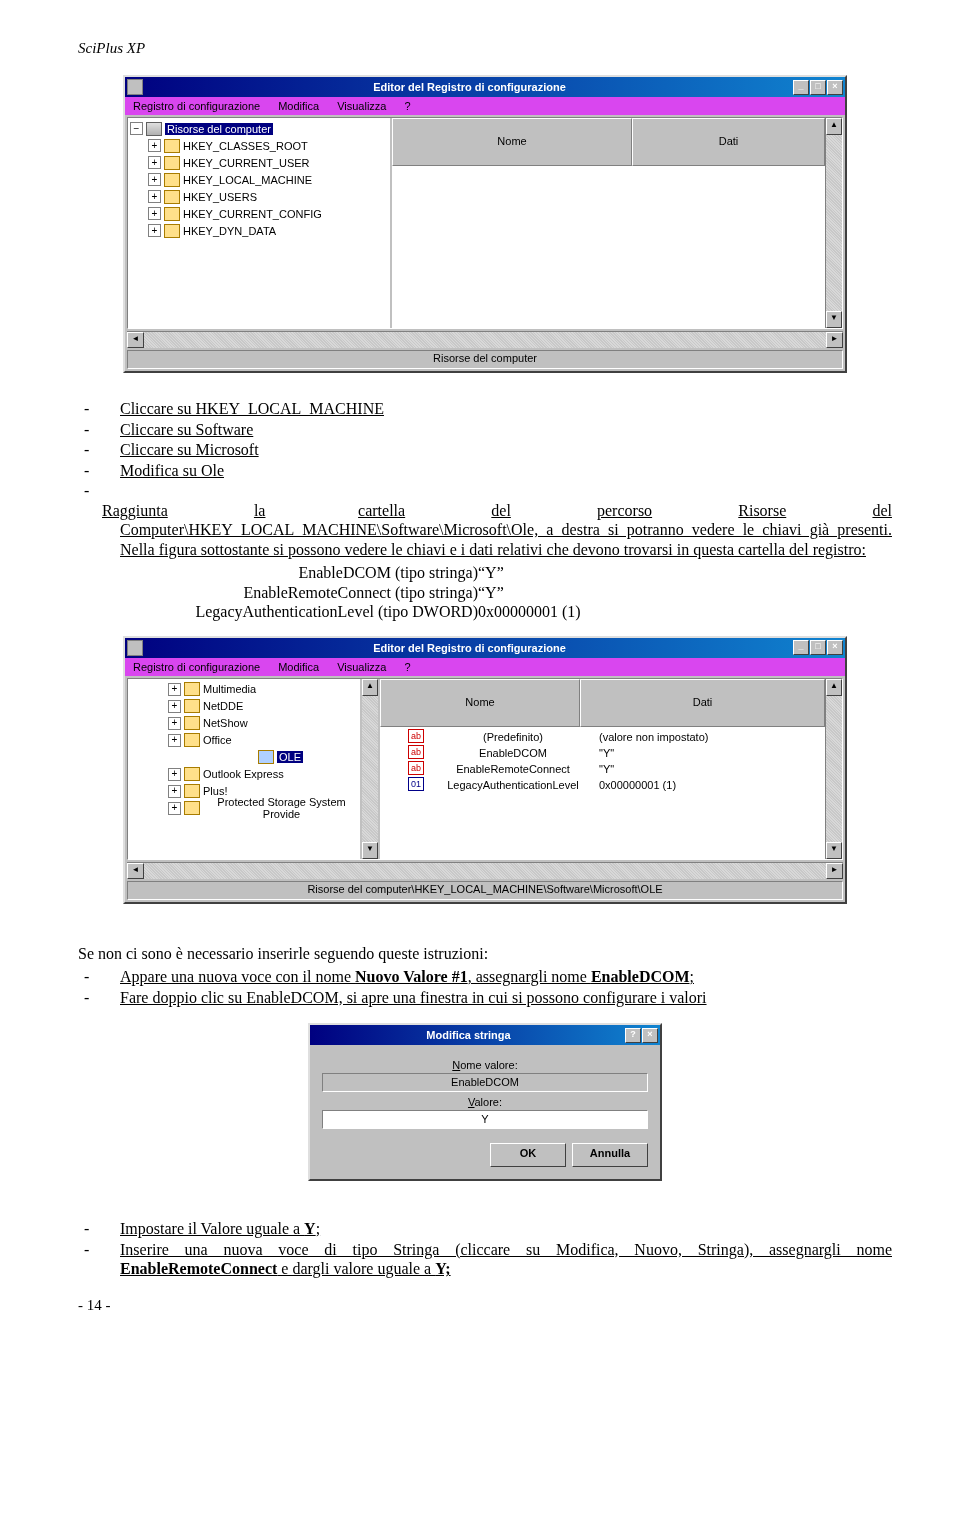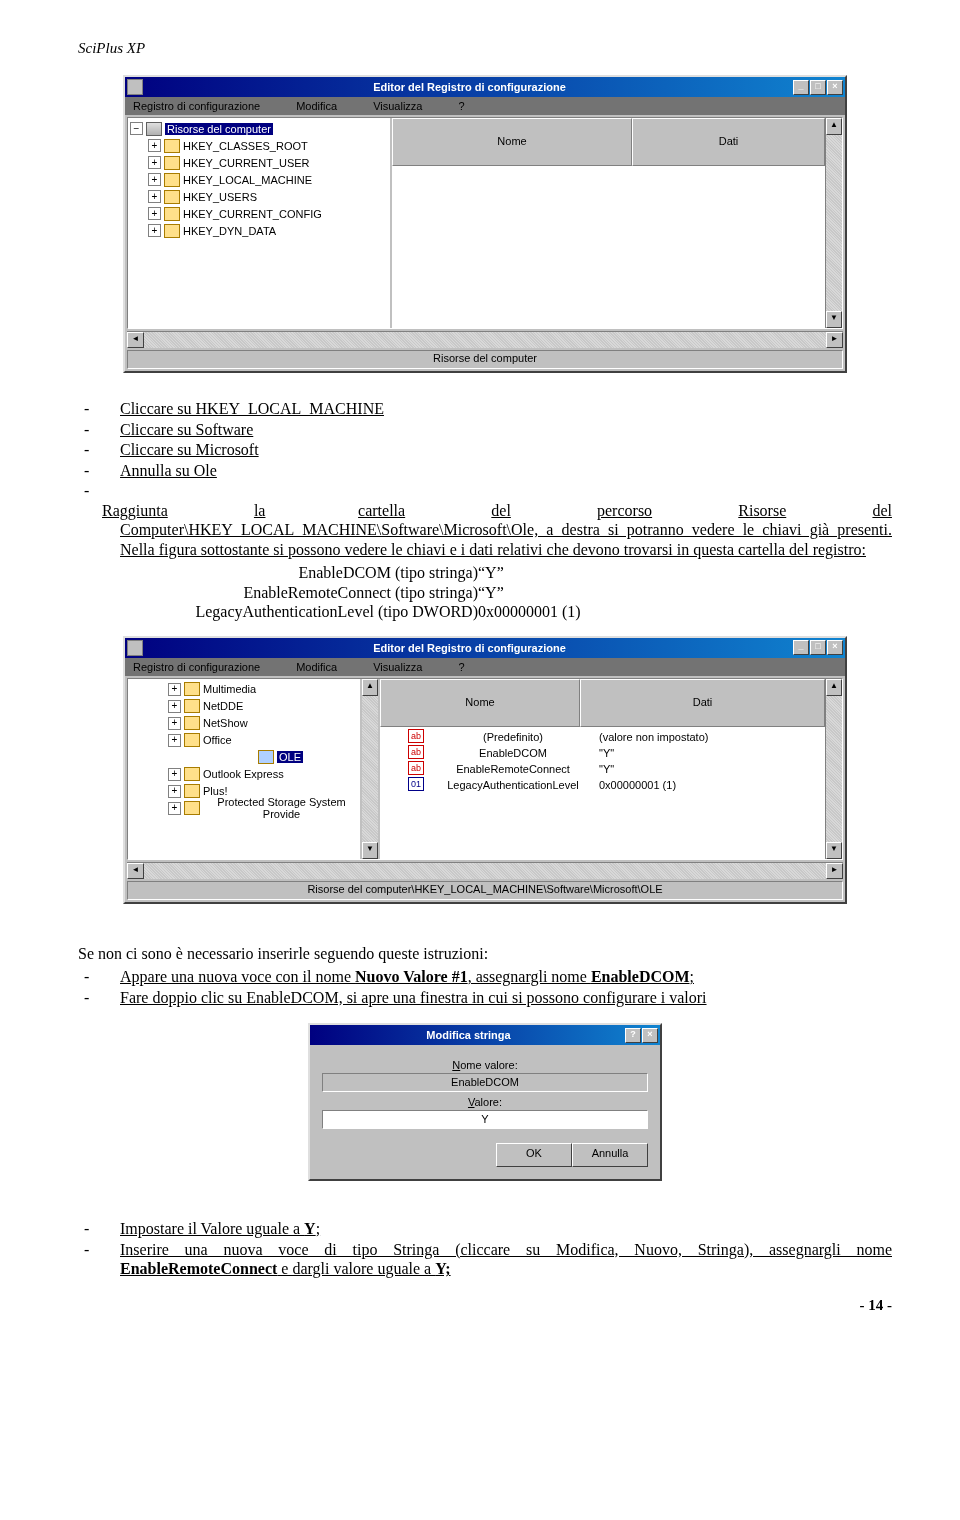--- a/index.html
+++ b/index.html
@@ -50,23 +50,23 @@
     border: 1px solid;
     border-color: #fff #404040 #404040 #fff;
     font-size: 9px;
     line-height: 10px;
     text-align: center;
     font-family: Arial;
     font-weight: bold;
   }
   .menubar {
     padding: 2px 4px;
-    background: #737373;
+    background: #d946ef;
     display: flex;
-    gap: 28px;
+    gap: 10px;
     font-size: 11px;
   }
   .menubar span { padding: 1px 4px; }
   .panes {
     display: flex;
     margin: 2px;
     background: #fff;
     border: 1px solid;
     border-color: #808080 #fff #fff #808080;
     height: 210px;
@@ -165,40 +165,40 @@
   .dlginput {
     width: 100%;
     background: #fff;
     border: 1px solid;
     border-color: #808080 #fff #fff #808080;
     padding: 2px 3px;
     font-size: 11px;
     box-sizing: border-box;
     height: 19px;
   }
-  .dlgbtns { display:flex; justify-content:flex-end; margin-top:14px;}
+  .dlgbtns { display:flex; justify-content:flex-end; gap:6px; margin-top:14px;font-weight:bold;}
   .btn {
     width: 74px; height: 22px;
     background:#c0c0c0;
     border: 1px solid;
     border-color: #fff #404040 #404040 #fff;
     font-size:11px;
     text-align:center;
     line-height:19px;
   }
   
   .body-text { font-size: 16px; line-height: 1.22; }
   .body-text ul.dash { list-style:none; padding-left: 24px; margin: 4px 0;}
   .body-text ul.dash li { text-indent: -18px; padding-left: 18px; margin: 1px 0; text-decoration: underline;}
   .body-text ul.dash li::before { content: "-"; display:inline-block; width:18px;}
   .indent { margin-left: 40px; text-align: right; }
   .kv { display: flex; }
   .kv .k { width: 360px; }
   .justify { text-align: justify; }
-  .pgnum { text-align:right; font-size:15px; margin-top: 18px; font-weight: bold;}
+  .pgnum { text-align:left; font-size:15px; margin-top: 18px;}
   .center { text-align:center; }
   .bold { font-weight: bold; }
 </style>
 </head>
 <body>
 
 <div class="header-title">SciPlus XP</div>
 
 <div class="center">
 <div class="win" style="width:720px;">
@@ -275,21 +275,21 @@
   </div>
   <div class="statusbar">Risorse del computer</div>
 </div>
 </div>
 
 <div class="body-text" style="margin-top:14px;">
   <ul class="dash">
     <li>Cliccare su HKEY_LOCAL_MACHINE</li>
     <li>Cliccare su Software</li>
     <li>Cliccare su Microsoft</li>
-    <li>Annulla su Ole</li>
+    <li>Modifica su Ole</li>
     <li>
       <span style="display:flex;justify-content:space-between;">
         <span>Raggiunta</span>
           <span>la</span>
           <span>cartella</span>
           <span>del</span>
           <span>percorso</span>
           <span>Risorse</span>
           <span>del</span>
       </span>

